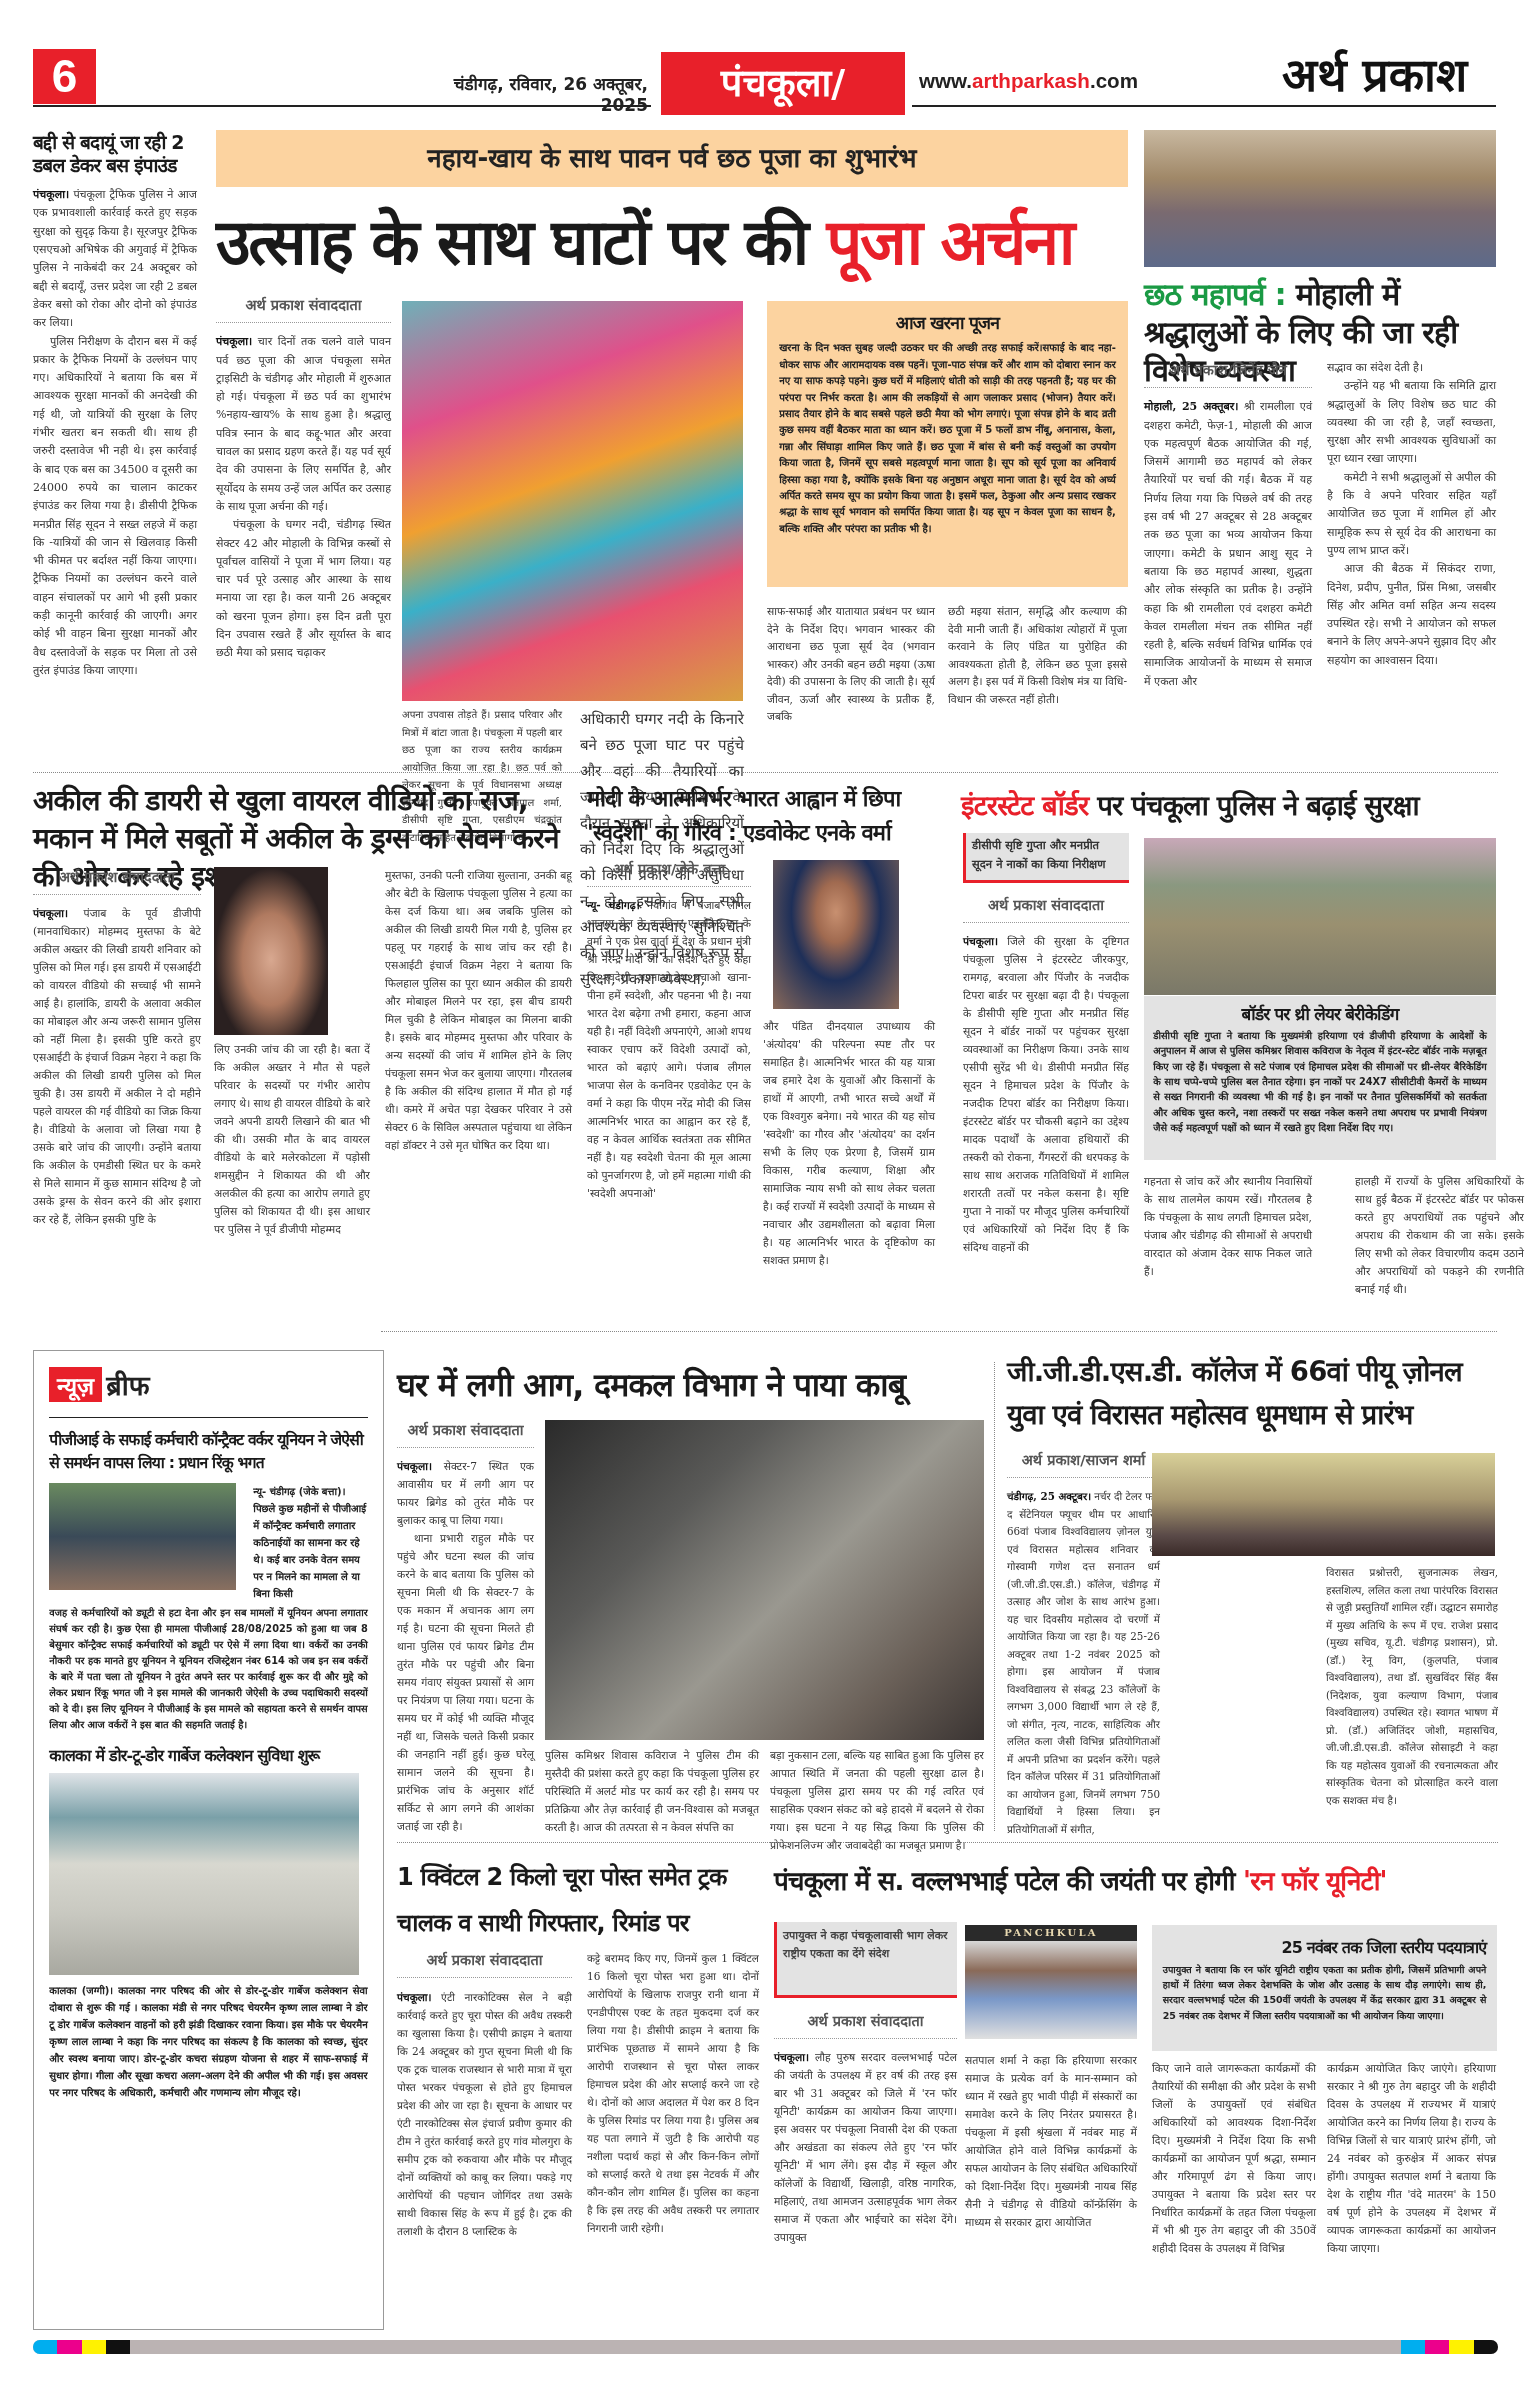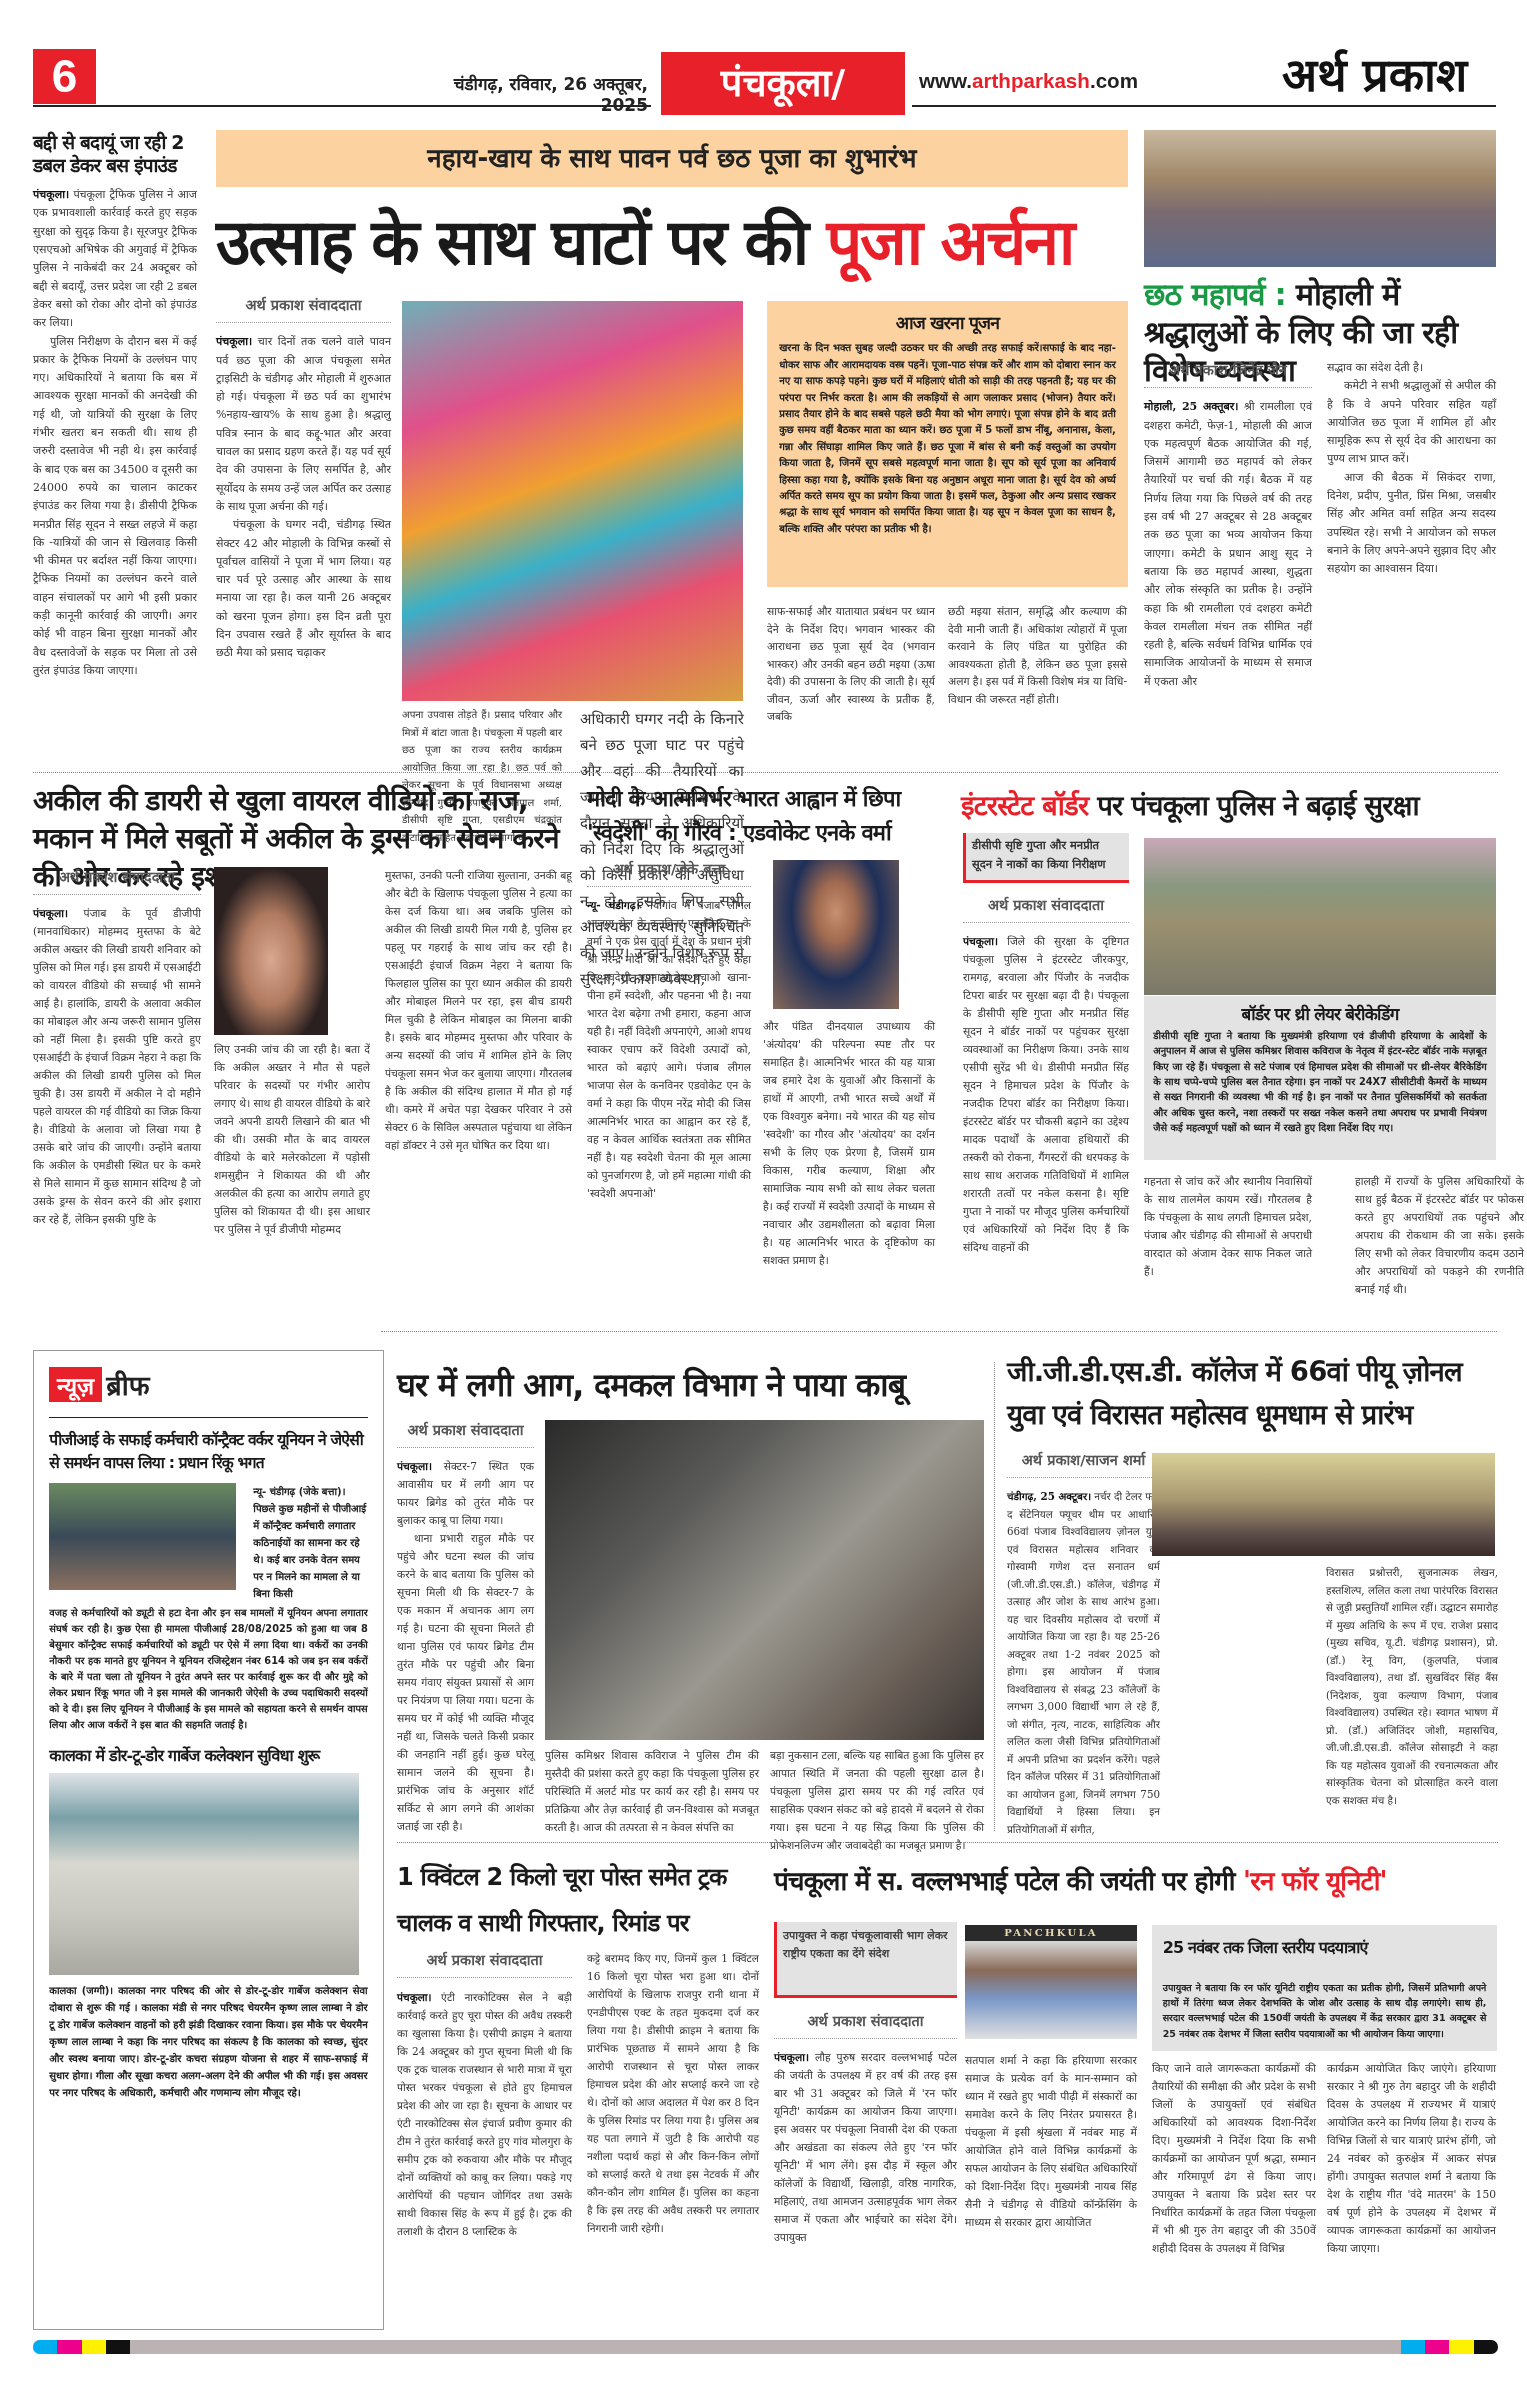--- a/index.html
+++ b/index.html
@@ -77,20 +77,21 @@
 <div class="abs hd" style="left:1144px;top:276px;width:359px;font-size:30.5px;line-height:38px;font-weight:bold">
   <span class="green">छठ महापर्व :</span> <span>मोहाली में श्रद्धालुओं के लिए की जा रही विशेष व्यवस्था</span>
 </div>
 <div class="col" style="left:1144px;top:359px;width:168px">
   <div class="byline">अर्थ प्रकाश/जिनेंद्र जैन</div>
   <div class="body-text" style="font-size:11px;line-height:18.3px"><b>मोहाली, 25 अक्तूबर।</b> <span>श्री रामलीला एवं दशहरा कमेटी, फेज़-1, मोहाली की आज एक महत्वपूर्ण बैठक आयोजित की गई, जिसमें आगामी छठ महापर्व को लेकर तैयारियों पर चर्चा की गई। बैठक में यह निर्णय लिया गया कि पिछले वर्ष की तरह इस वर्ष भी 27 अक्टूबर से 28 अक्टूबर तक छठ पूजा का भव्य आयोजन किया जाएगा। कमेटी के प्रधान आशु सूद ने बताया कि छठ महापर्व आस्था, शुद्धता और लोक संस्कृति का प्रतीक है। उन्होंने कहा कि श्री रामलीला एवं दशहरा कमेटी केवल रामलीला मंचन तक सीमित नहीं रहती है, बल्कि सर्वधर्म विभिन्न धार्मिक एवं सामाजिक आयोजनों के माध्यम से समाज में एकता और</span></div>
 </div>
 <div class="col" style="left:1327px;top:359px;width:169px">
   <div class="body-text" style="font-size:11px;line-height:18.3px">
     <p>सद्भाव का संदेश देती है।</p>
+    <p style="text-indent:17px">उन्होंने यह भी बताया कि समिति द्वारा श्रद्धालुओं के लिए विशेष छठ घाट की व्यवस्था की जा रही है, जहाँ स्वच्छता, सुरक्षा और सभी आवश्यक सुविधाओं का पूरा ध्यान रखा जाएगा।</p>
     <p style="text-indent:17px">कमेटी ने सभी श्रद्धालुओं से अपील की है कि वे अपने परिवार सहित यहाँ आयोजित छठ पूजा में शामिल हों और सामूहिक रूप से सूर्य देव की आराधना का पुण्य लाभ प्राप्त करें।</p>
     <p style="text-indent:17px">आज की बैठक में सिकंदर राणा, दिनेश, प्रदीप, पुनीत, प्रिंस मिश्रा, जसबीर सिंह और अमित वर्मा सहित अन्य सदस्य उपस्थित रहे। सभी ने आयोजन को सफल बनाने के लिए अपने-अपने सुझाव दिए और सहयोग का आश्वासन दिया।</p>
   </div>
 </div>
 
 <div class="divider-h" style="left:33px;top:772px;width:1465px"></div>
 
 <div class="abs hd" style="left:33px;top:782px;width:557px;font-size:28px;line-height:38px;font-weight:bold">अकील की डायरी से खुला वायरल वीडियो का राज, मकान में मिले सबूतों में अकील के ड्रग्स का सेवन करने की ओर कर रहे इशारा</div>
 <div class="col" style="left:33px;top:866px;width:168px">
   <div class="byline">अर्थ प्रकाश संवाददाता</div>
@@ -200,21 +201,21 @@
   <div class="byline">अर्थ प्रकाश संवाददाता</div>
   <div class="body-text" style="font-size:10.7px;line-height:18px"><b>पंचकूला।</b> <span>लौह पुरुष सरदार वल्लभभाई पटेल की जयंती के उपलक्ष्य में हर वर्ष की तरह इस बार भी 31 अक्टूबर को जिले में 'रन फॉर यूनिटी' कार्यक्रम का आयोजन किया जाएगा। इस अवसर पर पंचकूला निवासी देश की एकता और अखंडता का संकल्प लेते हुए 'रन फॉर यूनिटी' में भाग लेंगे। इस दौड़ में स्कूल और कॉलेजों के विद्यार्थी, खिलाड़ी, वरिष्ठ नागरिक, महिलाएं, तथा आमजन उत्साहपूर्वक भाग लेकर समाज में एकता और भाईचारे का संदेश देंगे। उपायुक्त</span></div>
 </div>
 <div class="abs photo" style="left:965px;top:1925px;width:172px;height:114px;background:linear-gradient(180deg,#2a2a2a 0%,#2a2a2a 14%,#d8d8d8 14%,#8a6a58 40%,#7a98c8 65%,#e0e0e0 100%)">
   <div style="color:#e8d8b0;font-size:10px;font-weight:bold;text-align:center;margin-top:1.5px;letter-spacing:2.3px;font-family:'DejaVu Serif',serif">PANCHKULA</div>
 </div>
 <div class="col" style="left:965px;top:2052px;width:172px">
   <div class="body-text" style="font-size:10.7px;line-height:18px">सतपाल शर्मा ने कहा कि हरियाणा सरकार समाज के प्रत्येक वर्ग के मान-सम्मान को ध्यान में रखते हुए भावी पीढ़ी में संस्कारों का समावेश करने के लिए निरंतर प्रयासरत है। पंचकूला में इसी श्रृंखला में नवंबर माह में आयोजित होने वाले विभिन्न कार्यक्रमों के सफल आयोजन के लिए संबंधित अधिकारियों को दिशा-निर्देश दिए। मुख्यमंत्री नायब सिंह सैनी ने चंडीगढ़ से वीडियो कॉन्फ्रेंसिंग के माध्यम से सरकार द्वारा आयोजित</div>
 </div>
 <div class="abs" style="left:1152px;top:1925px;width:345px;height:126px;background:#e3e3e3;padding:10.7px 10.7px">
-  <div class="hd" style="font-size:16px;text-align:left;margin-bottom:22px">25 नवंबर तक जिला स्तरीय पदयात्राएं</div>
+  <div class="hd" style="font-size:16px;text-align:right;margin-bottom:4px">25 नवंबर तक जिला स्तरीय पदयात्राएं</div>
   <div style="font-size:9.5px;line-height:15.3px;font-weight:bold;color:#222;text-align:justify">उपायुक्त ने बताया कि रन फॉर यूनिटी राष्ट्रीय एकता का प्रतीक होगी, जिसमें प्रतिभागी अपने हाथों में तिरंगा ध्वज लेकर देशभक्ति के जोश और उत्साह के साथ दौड़ लगाएंगे। साथ ही, सरदार वल्लभभाई पटेल की 150वीं जयंती के उपलक्ष्य में केंद्र सरकार द्वारा 31 अक्टूबर से 25 नवंबर तक देशभर में जिला स्तरीय पदयात्राओं का भी आयोजन किया जाएगा।</div>
 </div>
 <div class="col" style="left:1152px;top:2060px;width:164px">
   <div class="body-text" style="font-size:10.7px;line-height:18px">किए जाने वाले जागरूकता कार्यक्रमों की तैयारियों की समीक्षा की और प्रदेश के सभी जिलों के उपायुक्तों एवं संबंधित अधिकारियों को आवश्यक दिशा-निर्देश दिए। मुख्यमंत्री ने निर्देश दिया कि सभी कार्यक्रमों का आयोजन पूर्ण श्रद्धा, सम्मान और गरिमापूर्ण ढंग से किया जाए। उपायुक्त ने बताया कि प्रदेश स्तर पर निर्धारित कार्यक्रमों के तहत जिला पंचकूला में भी श्री गुरु तेग बहादुर जी की 350वें शहीदी दिवस के उपलक्ष्य में विभिन्न</div>
 </div>
 <div class="col" style="left:1327px;top:2060px;width:169px">
   <div class="body-text" style="font-size:10.7px;line-height:18px">कार्यक्रम आयोजित किए जाएंगे। हरियाणा सरकार ने श्री गुरु तेग बहादुर जी के शहीदी दिवस के उपलक्ष्य में राज्यभर में यात्राएं आयोजित करने का निर्णय लिया है। राज्य के विभिन्न जिलों से चार यात्राएं प्रारंभ होंगी, जो 24 नवंबर को कुरुक्षेत्र में आकर संपन्न होंगी। उपायुक्त सतपाल शर्मा ने बताया कि देश के राष्ट्रीय गीत 'वंदे मातरम' के 150 वर्ष पूर्ण होने के उपलक्ष्य में देशभर में व्यापक जागरूकता कार्यक्रमों का आयोजन किया जाएगा।</div>
 </div>
 
 <div class="abs" style="left:33px;top:2340px;width:1465px;height:13.7px;background:#bbb3b3;border-radius:6.9px;overflow:hidden">

